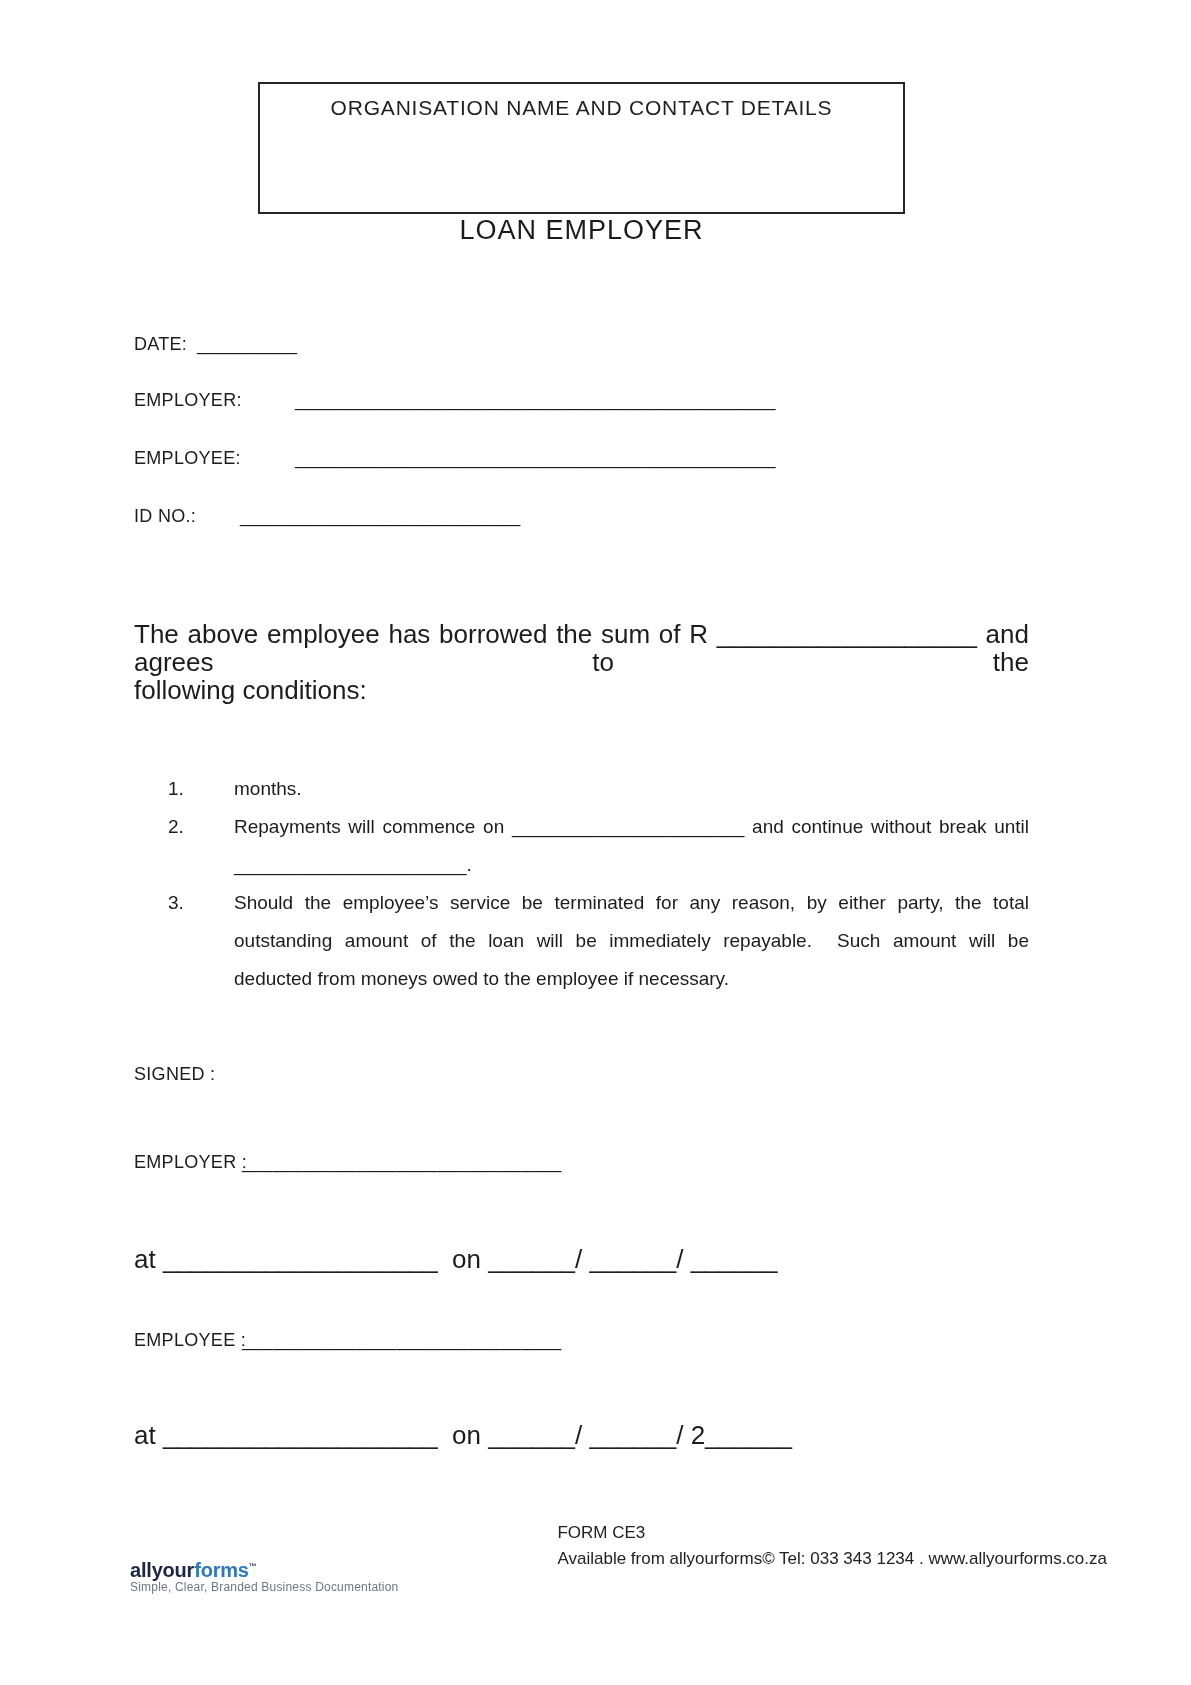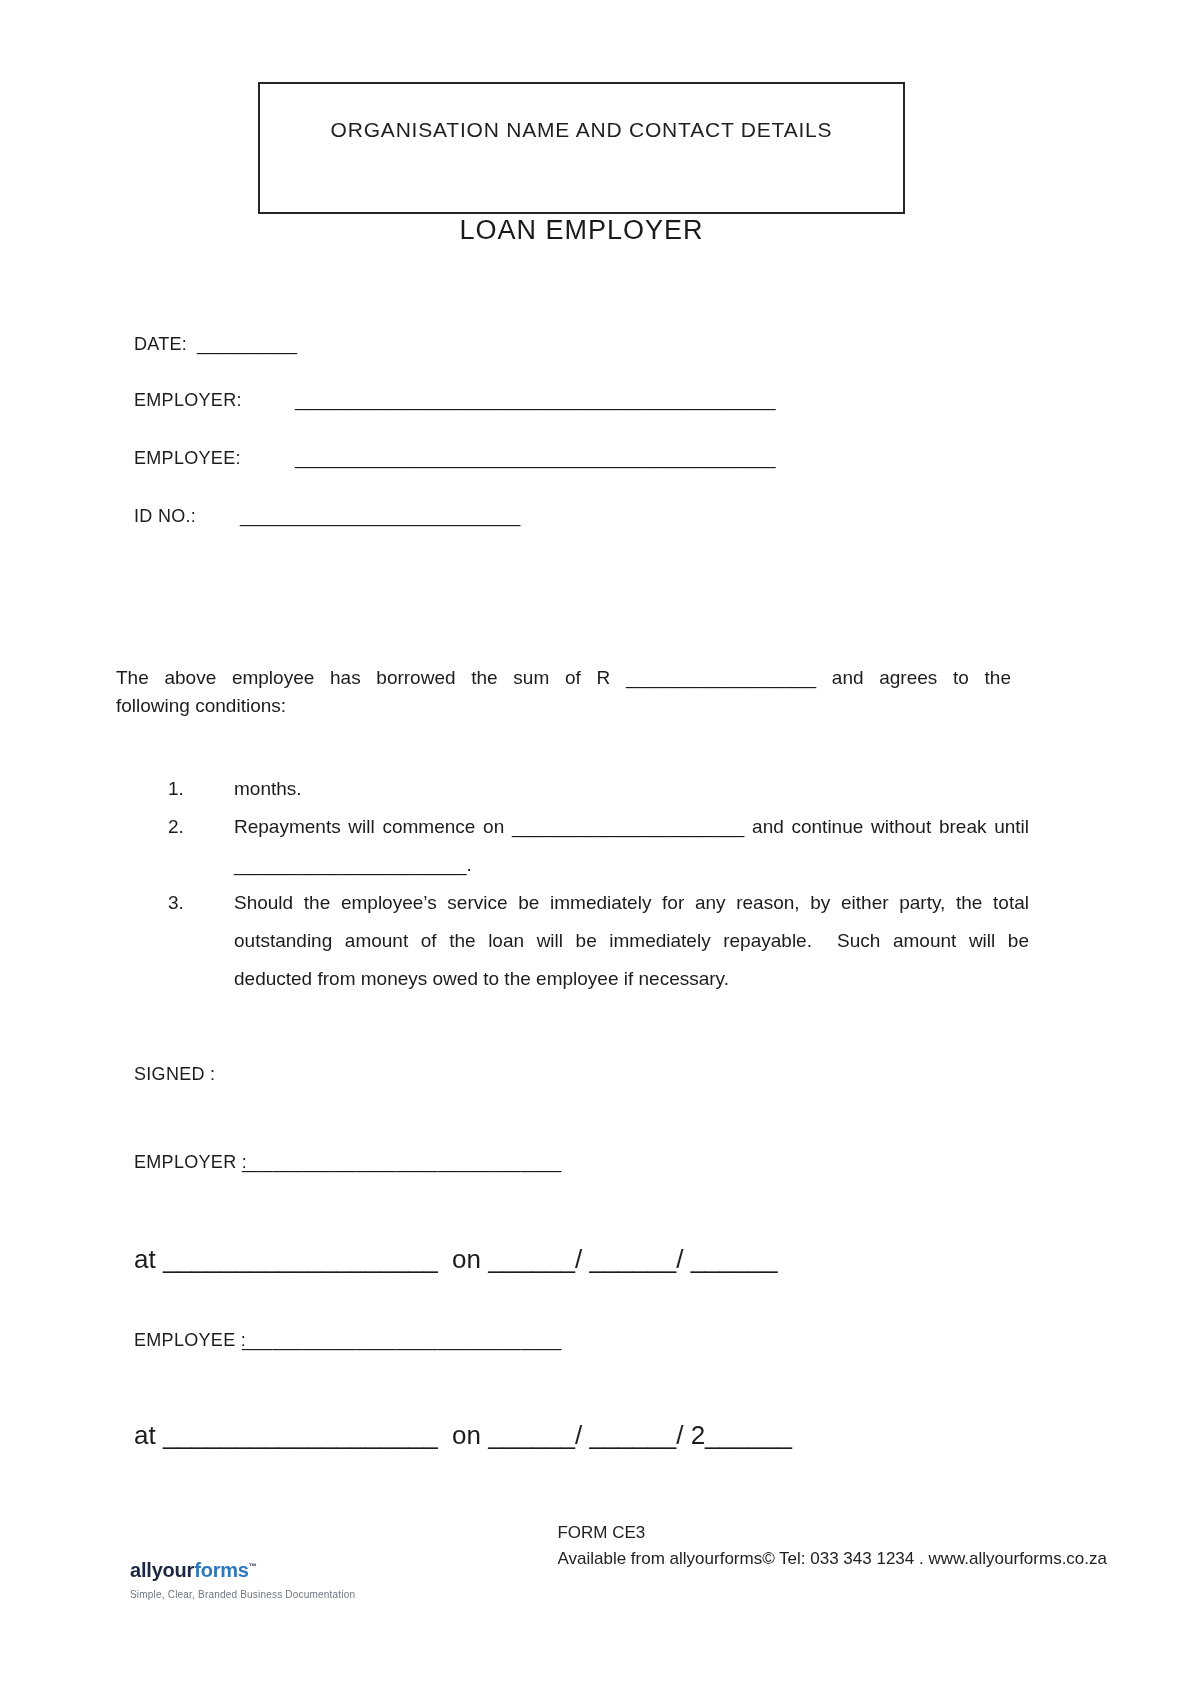--- a/index.html
+++ b/index.html
@@ -1,45 +1,45 @@
 <!DOCTYPE html>
 <html><head>
 <meta charset="utf-8">
 <style>
   html,body{margin:0;padding:0;background:#ffffff;}
   .page{position:relative;width:1191px;height:1685px;background:#ffffff;overflow:hidden;
         font-family:"Liberation Sans","DejaVu Sans",sans-serif;color:#1c1c1c;}
 
   .org-box{position:absolute;left:258px;top:82px;width:643px;height:128px;border:2px solid #262626;}
-  .org-box-text{margin-top:34px;text-align:center;font-size:21px;letter-spacing:0.8px;color:#1f1f1f;}
+  .org-box-text{margin-top:12px;text-align:center;font-size:21px;letter-spacing:0.8px;color:#1f1f1f;}
 
   .title{position:absolute;left:134px;top:215px;width:895px;text-align:center;
          font-size:27px;letter-spacing:1px;color:#1a1a1a;}
 
   .field-row{position:absolute;left:134px;font-size:18px;white-space:nowrap;}
   .f-label{display:inline-block;letter-spacing:0.3px;}
 
-  .intro{position:absolute;left:116px;top:620px;width:895px;font-size:19px;line-height:28px;margin-top:44px;}
+  .intro{position:absolute;left:134px;top:620px;width:895px;font-size:26px;line-height:28px;}
   .just{text-align:justify;text-align-last:justify;}
 
   .conds{position:absolute;left:168px;top:770px;width:861px;font-size:19px;line-height:38px;}
   .cond{display:flex;align-items:flex-start;}
   .cond-num{width:66px;flex:none;}
   .cond-text{width:795px;}
 
   .plain-row{position:absolute;left:134px;font-size:18px;letter-spacing:0.3px;white-space:nowrap;}
   .sig-label{display:inline-block;letter-spacing:0.3px;}
   .at-row{position:absolute;left:134px;font-size:26px;white-space:nowrap;text-align:center;}
 
   .footer-logo{position:absolute;left:130px;top:1542px;line-height:1;}
   .logo-line{font-size:20px;font-weight:bold;letter-spacing:-0.2px;margin-top:18px;}
   .logo-dark{color:#1e2742;}
   .logo-blue{color:#2e78bd;}
   .logo-tm{font-size:8px;vertical-align:super;color:#1e2742;font-weight:bold;}
-  .logo-tagline{font-size:10px;color:#6d7680;margin-top:10px;letter-spacing:0.2px;}
+  .logo-tagline{font-size:12px;color:#6d7680;margin-top:1px;letter-spacing:0.2px;}
 
   .footer-right{position:absolute;right:84px;top:1520px;text-align:left;
                 font-size:17px;line-height:26px;color:#222222;}
 </style>
 </head>
 <body>
 
 <div class="page">
 
   <div class="org-box">
@@ -82,21 +82,21 @@
       <div class="cond-num">2.</div>
       <div class="cond-text">
         <div class="just">Repayments will commence on ______________________ and continue without break until</div>
         <div>______________________.</div>
       </div>
     </div>
 
     <div class="cond">
       <div class="cond-num">3.</div>
       <div class="cond-text">
-        <div class="just">Should the employee’s service be immediately for any reason, by either party, the total</div>
+        <div class="just">Should the employee’s service be terminated for any reason, by either party, the total</div>
         <div class="just">outstanding amount of the loan will be immediately repayable.&nbsp; Such amount will be</div>
         <div>deducted from moneys owed to the employee if necessary.</div>
       </div>
     </div>
 
   </div>
 
   <div class="plain-row" style="top:1064px;">SIGNED :</div>
 
   <div class="plain-row" style="top:1152px;">

